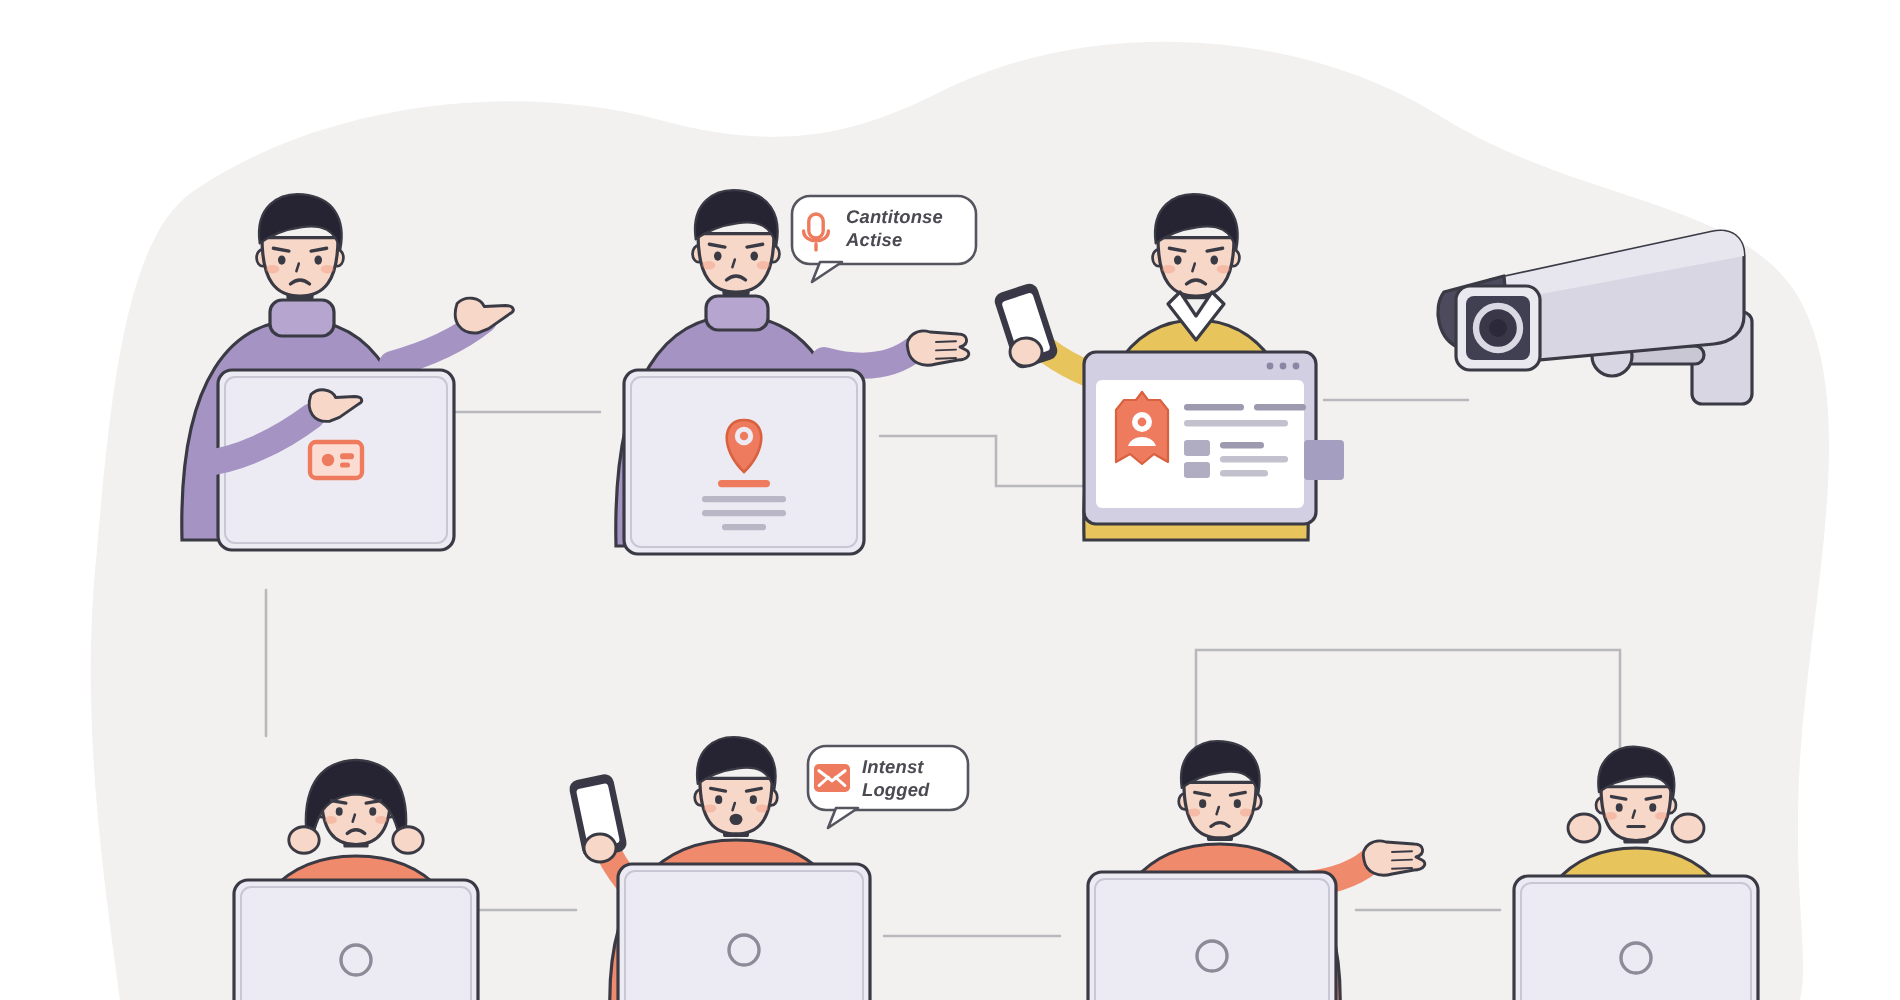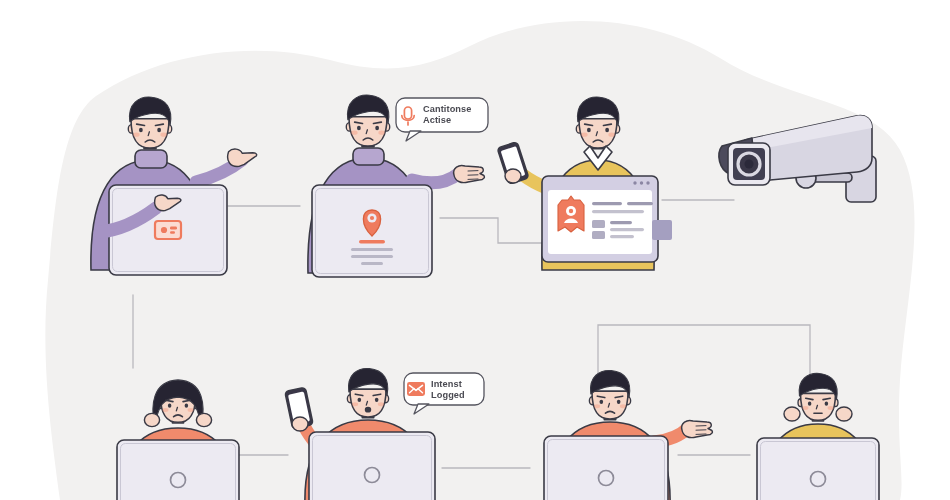--- a/index.html
+++ b/index.html
@@ -1,21 +1,21 @@
 <!DOCTYPE html>
 <html><head>
 <meta charset="utf-8">
 <title>Surveillance Illustration</title>
 <style>
   html,body{margin:0;padding:0;background:#ffffff;}
   body{
     width:950px;height:500px;overflow:hidden;position:relative;
     font-family:"Liberation Sans","DejaVu Sans",sans-serif;
   }
-  .stage{position:absolute;inset:0;width:950px;height:500px;}
+  .stage{position:absolute;inset:0;width:950px;height:500px;font-style:italic;}
   .stage svg{display:block;}
   .bubble-text{
     font-family:"Liberation Sans","DejaVu Sans",sans-serif;
     font-size:9.2px;font-weight:700;fill:#4a4a52;letter-spacing:.1px;
   }
 </style>
 </head>
 <body>
 
 <div class="stage">

